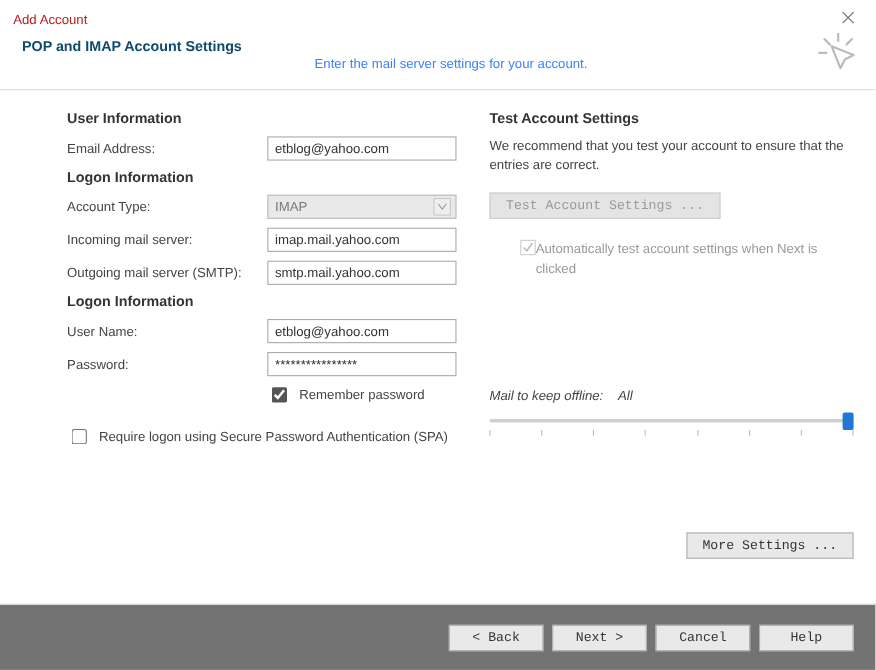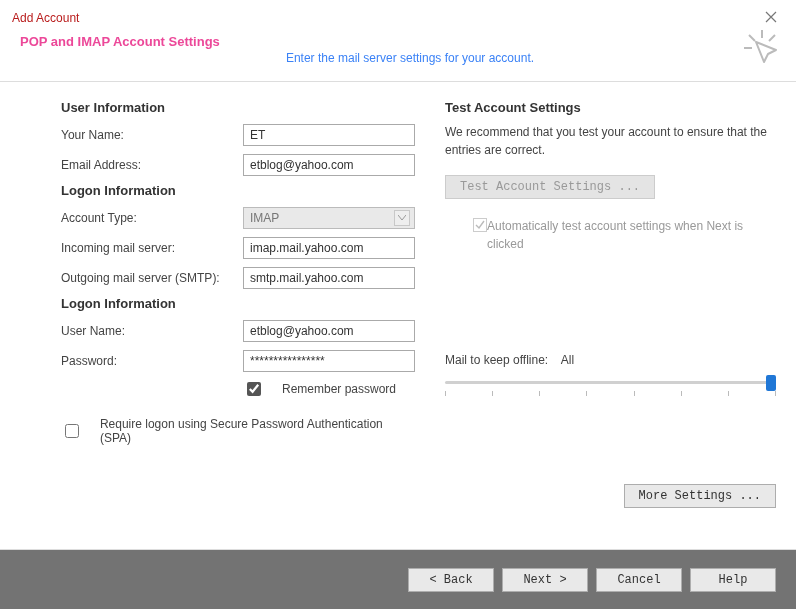--- a/index.html
+++ b/index.html
@@ -29,21 +29,21 @@
     cursor: pointer;
     width: 30px;
     text-align: center;
   }
   .header {
     padding: 4px 20px 10px 20px;
     position: relative;
   }
   .header .h-title {
     font-weight: bold;
-    color: #ec4899;
+    color: #0c4a6e;
     font-size: 13px;
   }
   .header .h-sub {
     margin-left: 24px;
     color: #3b82f6;
     font-size: 12px;
     margin-top: 2px;
     text-align: center;
   }
   .header .wiz-icon {
@@ -111,21 +111,21 @@
     border: 1px solid #c8c8c8;
     display: flex;
     align-items: center;
     justify-content: center;
     background: #eee;
   }
   .chev svg { display:block; }
   .checkbox-row {
     display: flex;
     align-items: center;
-    gap: 18px;
+    gap: 8px;
     margin: 6px 0;
   }
   .checkbox-row.indent { margin-left: 182px; }
   .checkbox-row input[type="checkbox"] {
     width: 14px; height: 14px;
     accent-color: #555;
   }
   .right-desc {
     color: #444;
     font-size: 12px;
@@ -170,20 +170,21 @@
     font-size: 11px;
     flex-shrink: 0;
     margin-top: 1px;
   }
   .mail-offline {
     margin-top: 100px;
   }
   .mail-offline-label {
     color: #444;
     font-size: 12px;
+    font-style: italic;
   }
   .slider-wrap {
     position: relative;
     margin-top: 8px;
     height: 26px;
   }
   .slider-track {
     position: absolute;
     top: 6px;
     left: 0;
@@ -261,24 +262,20 @@
 </div>
 
 <div class="divider"></div>
 
 <div class="content">
 
   <div class="col-left">
     <div class="section-title">User Information</div>
 
     <div class="row">
-      <label class="field-label">Your Name:</label>
-      <input type="text" value="ET" style="">
-    </div>
-    <div class="row">
       <label class="field-label">Email Address:</label>
       <input type="text" value="etblog@yahoo.com" style="">
     </div>
 
     <div class="section-title">Logon Information</div>
 
     <div class="row">
       <label class="field-label">Account Type:</label>
       <div class="select-disabled">
         <span>IMAP</span>

